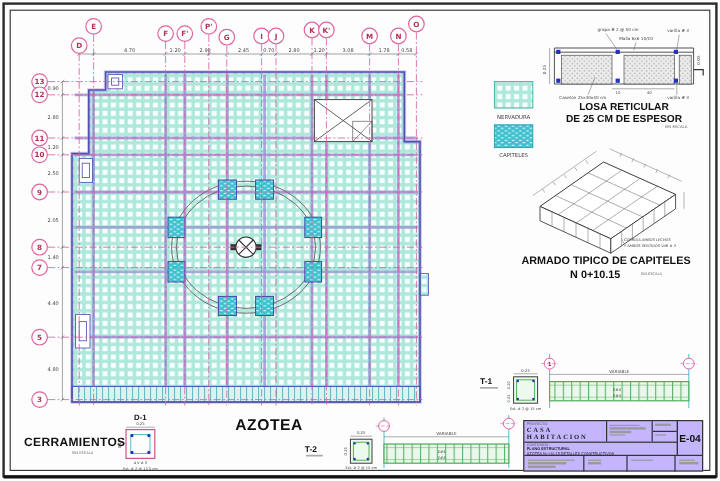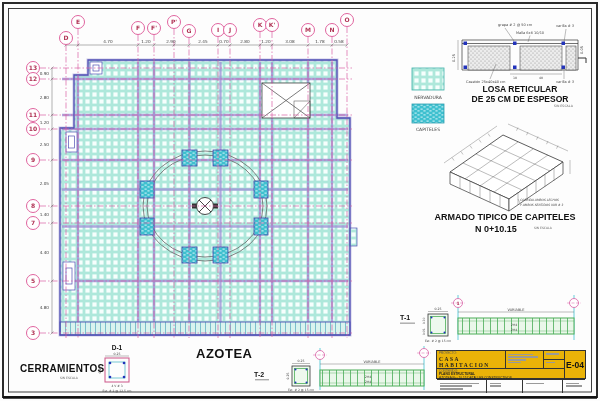--- a/index.html
+++ b/index.html
@@ -6,21 +6,21 @@
   .stage{position:relative;width:600px;height:401px;background:#fdfdfd;overflow:hidden;
          font-family:"Liberation Sans",sans-serif;}
   svg{position:absolute;left:0;top:0;}
   svg text{font-family:"DejaVu Sans",sans-serif;fill:#333;}
   .t-axis{fill:#b03355;font-weight:bold;}
   .t-dim{fill:#444;}
   .t-title{font-family:"Liberation Sans",sans-serif;font-weight:bold;fill:#111;}
   .t-scale{fill:#666;}
   .t-note{fill:#444;font-style:italic;}
   
-  .tb{position:absolute;left:436px;top:350px;width:150px;height:29px;background:#eab308;
+  .tb{position:absolute;left:436px;top:350px;width:150px;height:43px;background:#c4b5fd;
       border:1px solid #333;box-sizing:border-box;}
   .tb *{box-sizing:border-box;}
   .tb-row1{position:absolute;left:0;top:0;width:128px;height:17px;border-right:1px solid #333;display:flex;}
   .tb-proj{width:70px;height:100%;border-right:1px solid #333;padding:1px 2px;}
   .tb-lbl{font-size:3px;line-height:3.5px;color:#555;}
   .tb-name{font-family:"Liberation Serif",serif;font-weight:bold;font-size:5.5px;line-height:6px;letter-spacing:1.5px;color:#222;}
   .tb-mid{width:38px;height:100%;border-right:1px solid #333;padding:1.5px 1px;}
   .tb-mini{width:20px;height:100%;display:flex;flex-direction:column;}
   .tb-mini-top{height:8.5px;border-bottom:1px solid #333;padding:1px;}
   .tb-mini-bot{flex:1;padding:1px;}

